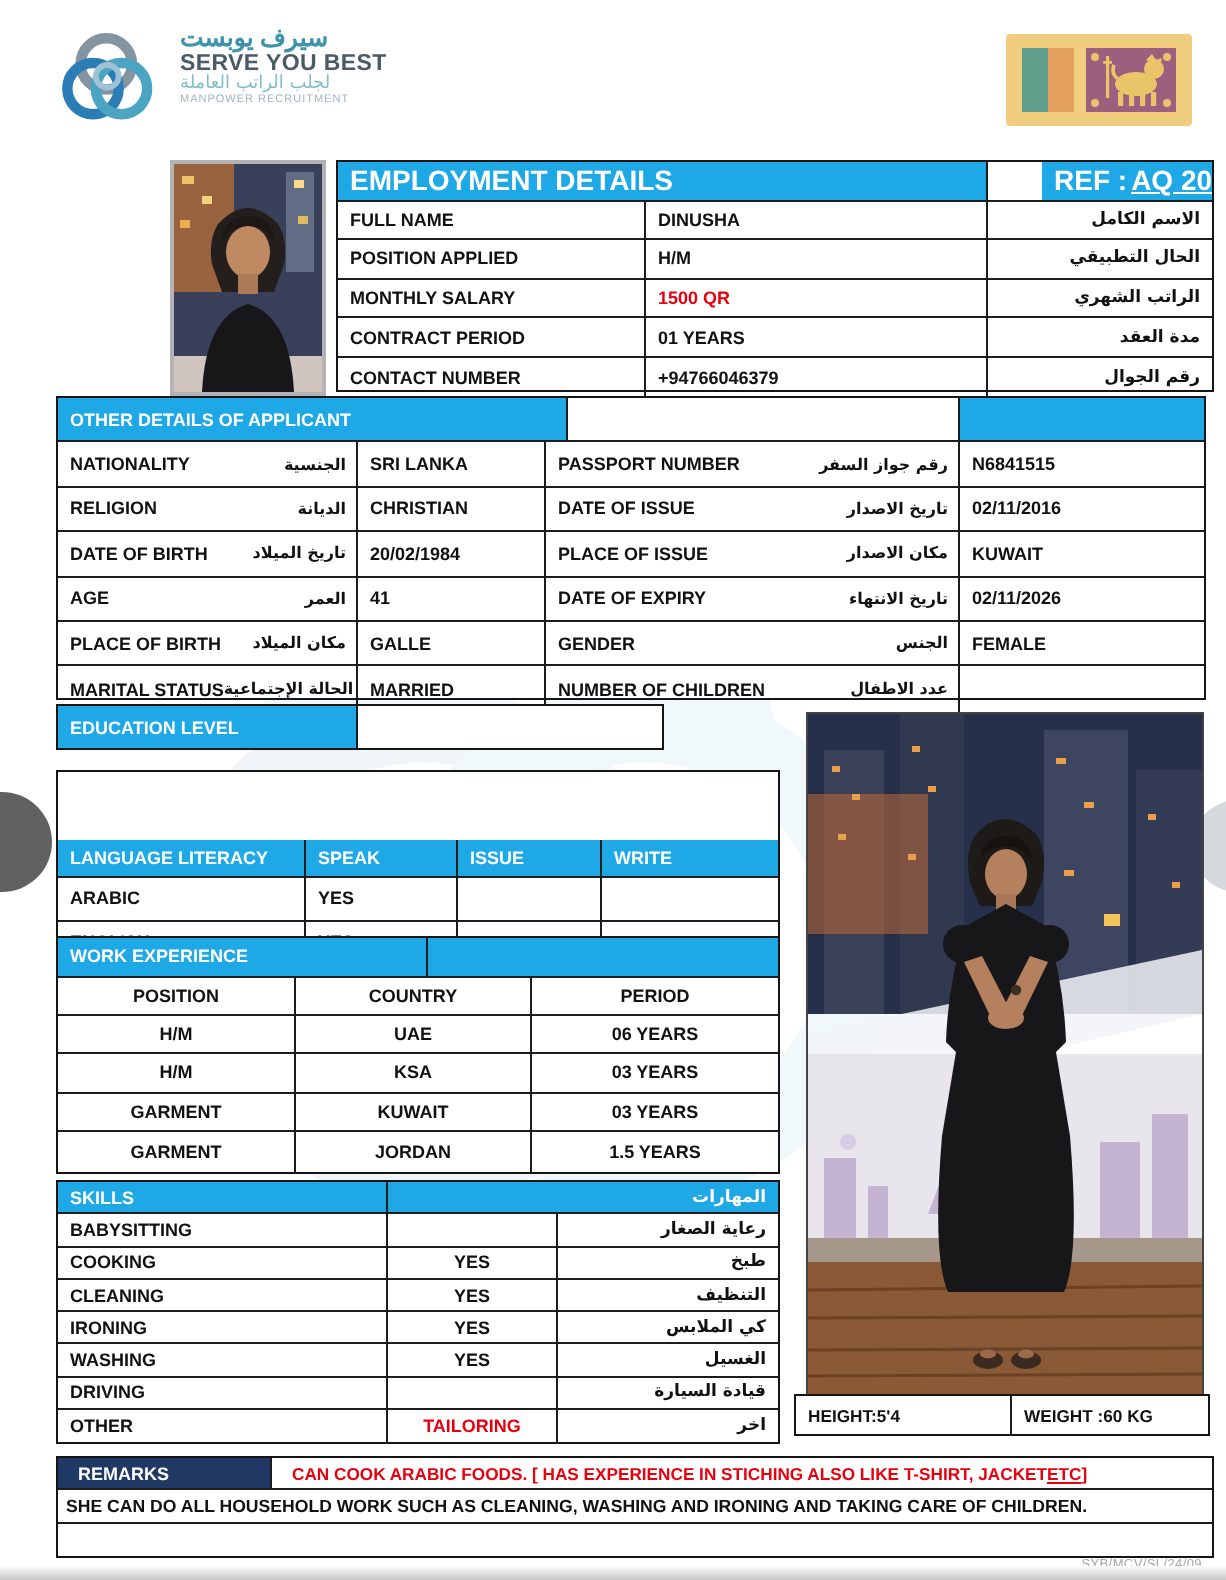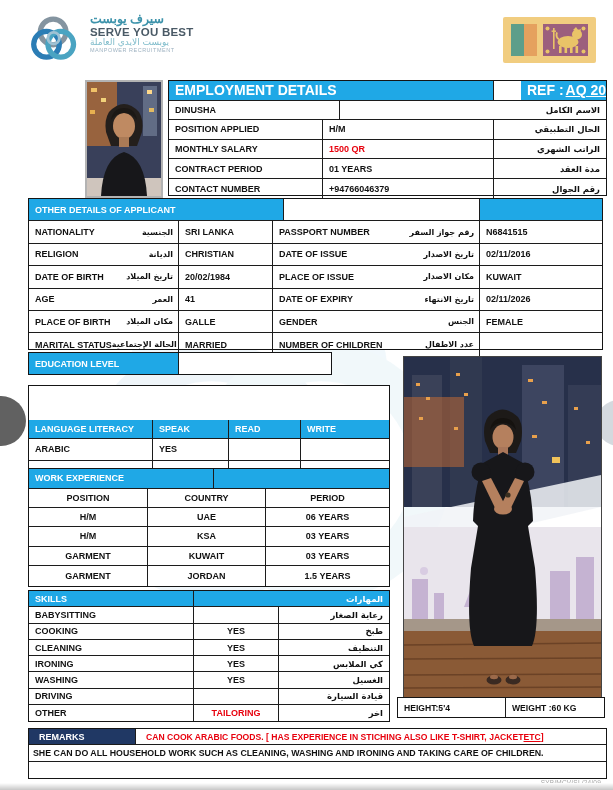--- a/index.html
+++ b/index.html
@@ -104,21 +104,21 @@
 
   <svg class="abs logo-mark" viewBox="0 0 60 60">
     <circle cx="27" cy="21" r="13.5" fill="none" stroke="#8494a0" stroke-width="5.5"></circle>
     <circle cx="20" cy="34" r="13.5" fill="none" stroke="#2b7db5" stroke-width="5.5"></circle>
     <circle cx="35" cy="34" r="13.5" fill="none" stroke="#4aa4c2" stroke-width="5.5"></circle>
     <circle cx="27.5" cy="27.5" r="6" fill="none" stroke="#9fc2d4" stroke-width="3"></circle>
   </svg>
   <div class="abs logo-text">
     <div class="logo-ar1">سيرف يوبست</div>
     <div class="logo-en1">SERVE YOU BEST</div>
-    <div class="logo-ar2">يوبست الايدي العاملة</div>
+    <div class="logo-ar2">لجلب الراتب العاملة</div>
     <div class="logo-en2">MANPOWER RECRUITMENT</div>
   </div>
 
   <svg class="abs flag" viewBox="0 0 93 46">
     <rect x="0" y="0" width="93" height="46" rx="2" fill="#f1cd80"></rect>
     <rect x="8" y="7" width="13" height="32" fill="#5e9e8a"></rect>
     <rect x="21" y="7" width="13" height="32" fill="#e5a15e"></rect>
     <rect x="40" y="7" width="45" height="32" fill="#9c5f7d"></rect>
     <circle cx="44.5" cy="11.5" r="2" fill="#e9c468"></circle>
       <circle cx="80.5" cy="11.5" r="2" fill="#e9c468"></circle>
@@ -159,20 +159,21 @@
   <div class="tbl emp" style="height:113.5px;">
     <div class="trow emp-hdr" style="border-bottom:1px solid #1c1c1c;">
       <div class="cell hdr c-e1 lbl" style="width:325px;">EMPLOYMENT DETAILS</div>
       <div class="cell hdr c-e3 lbl">
           <span>REF :</span>
           <span class="ref-val">AQ 205</span>
         </div>
     </div>
     <div id="emp-rows">
         <div class="trow">
+          <div class="cell c-e1 lbl">FULL NAME</div>
           <div class="cell c-e2 val">DINUSHA</div>
           <div class="cell c-e3 ar-cell">الاسم الكامل</div>
         </div>
         <div class="trow">
           <div class="cell c-e1 lbl">POSITION APPLIED</div>
           <div class="cell c-e2 val">H/M</div>
           <div class="cell c-e3 ar-cell">الحال التطبيقي</div>
         </div>
         <div class="trow">
           <div class="cell c-e1 lbl">MONTHLY SALARY</div>
@@ -276,21 +277,21 @@
 
   <div class="tbl edu">
     <div class="cell hdr c-ed1 lbl">EDUCATION LEVEL</div>
     <div class="cell c-ed2 val"></div>
   </div>
 
   <div class="tbl lang">
     <div class="trow hrow" id="lang-head">
         <div class="cell hdr lbl c-l1">LANGUAGE LITERACY</div>
         <div class="cell hdr lbl c-l2">SPEAK</div>
-        <div class="cell hdr lbl c-l3">READ</div>
+        <div class="cell hdr lbl c-l3">ISSUE</div>
         <div class="cell hdr lbl c-l4">WRITE</div>
       </div>
     <div id="lang-rows">
         <div class="trow">
           <div class="cell lbl c-l1">ARABIC</div>
           <div class="cell lbl c-l2">YES</div>
           <div class="cell lbl c-l3"></div>
           <div class="cell lbl c-l4"></div>
         </div>
         <div class="trow">

